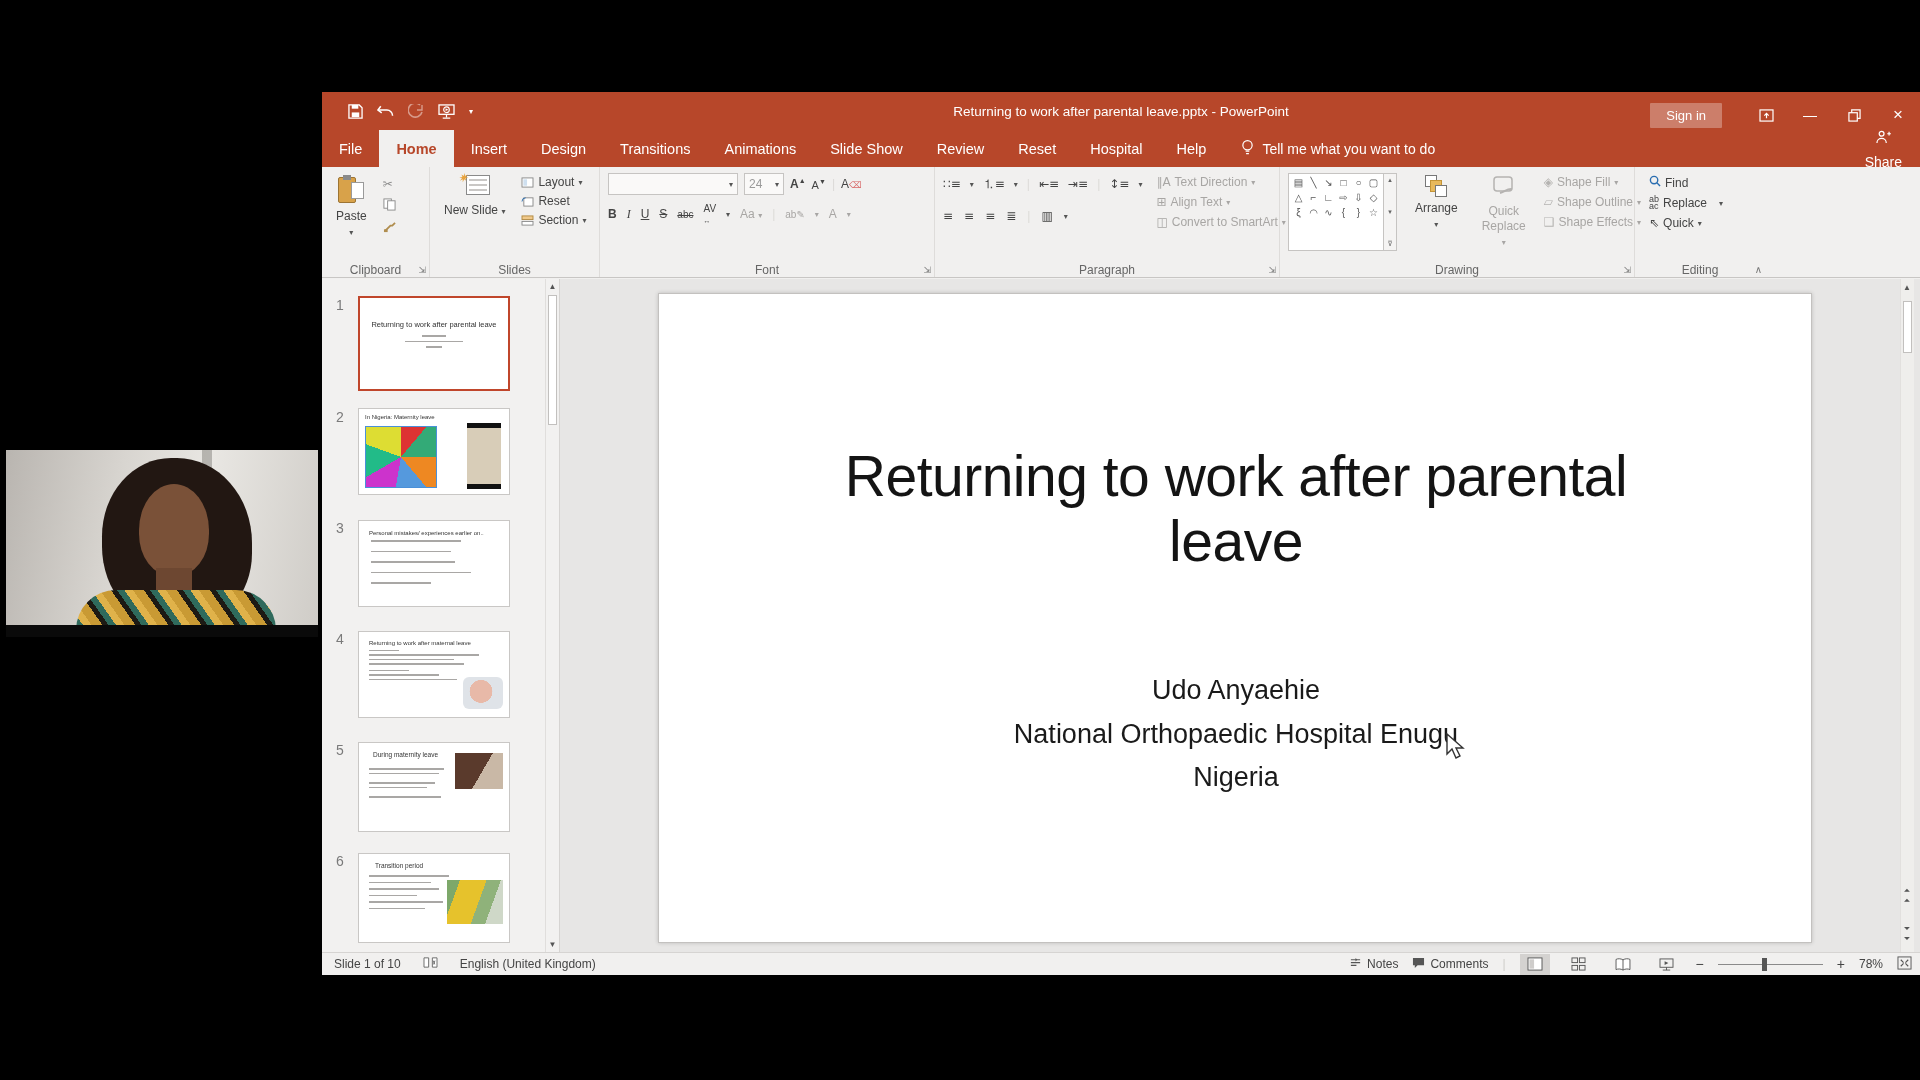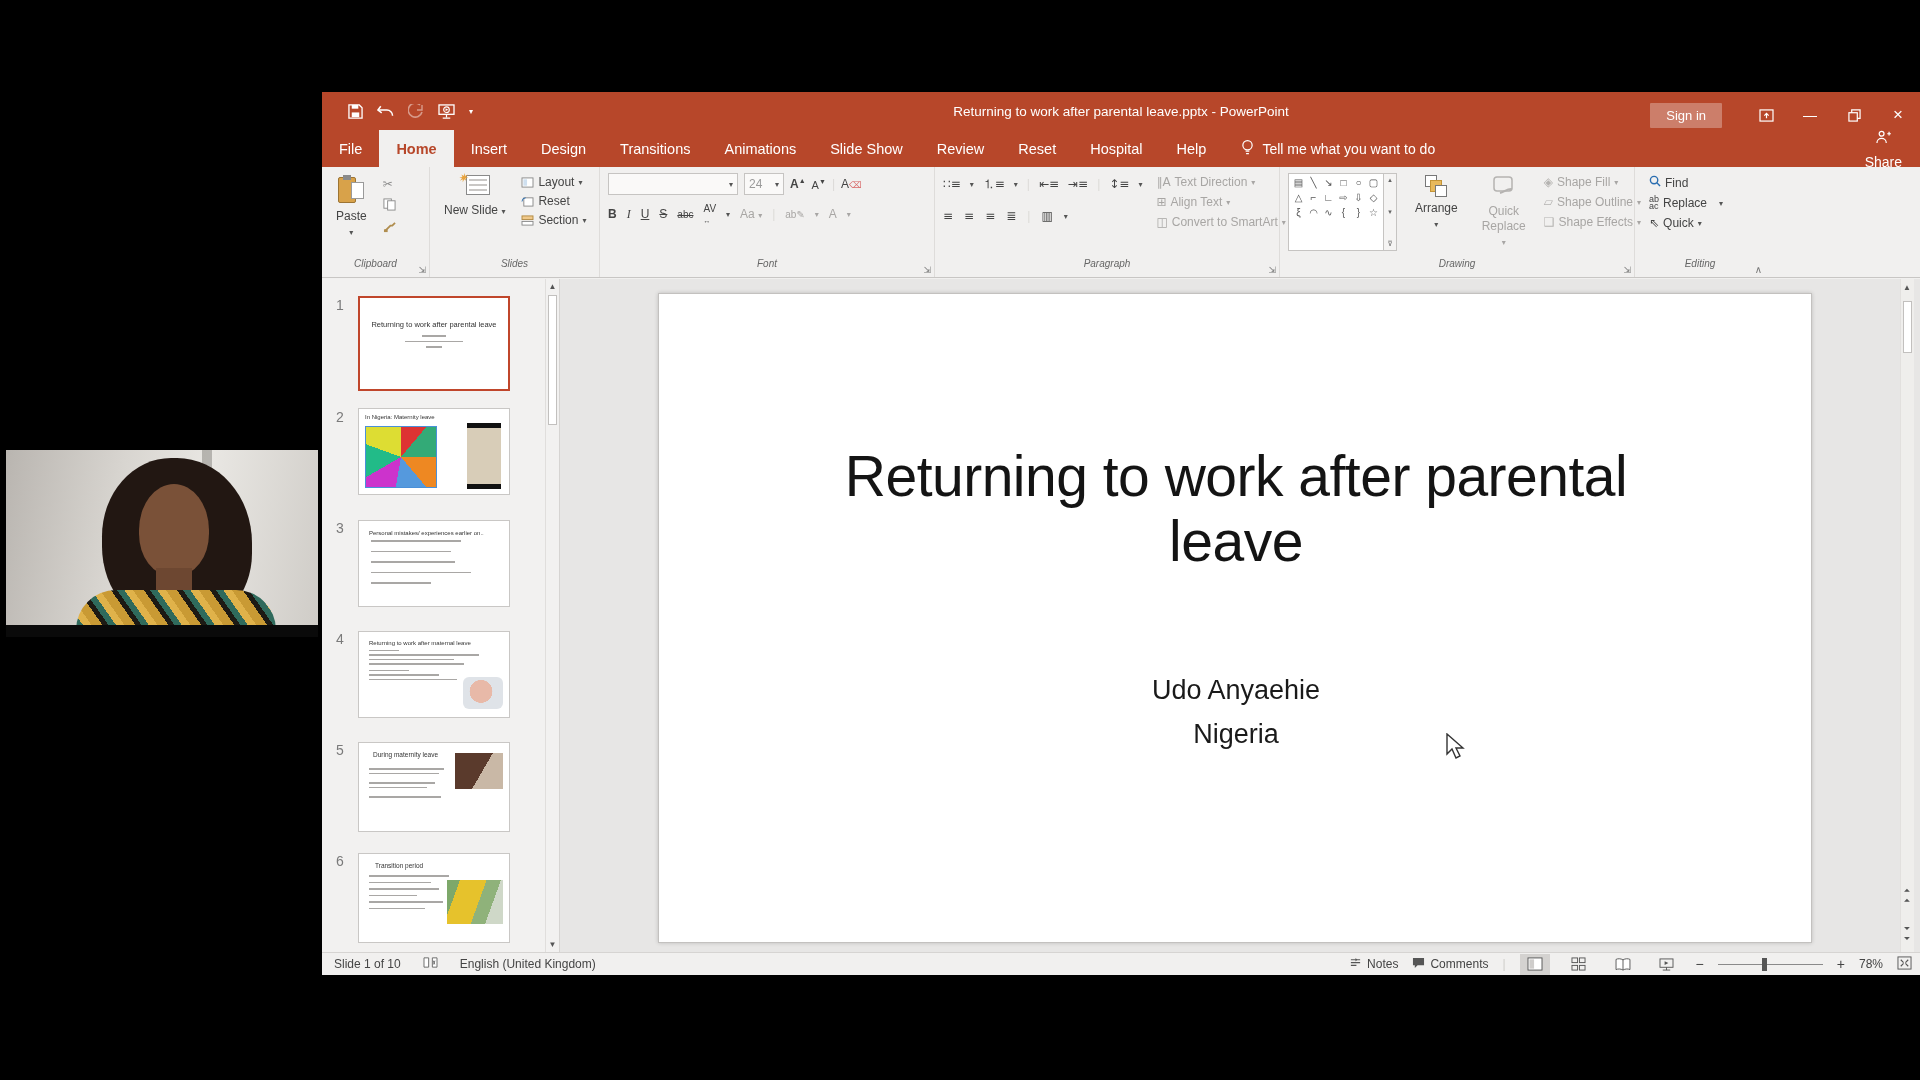--- a/index.html
+++ b/index.html
@@ -36,21 +36,21 @@
   .tabrow { position:absolute; left:0; top:38px; width:100%; height:37px; background:#b7472a; display:flex; align-items:stretch; color:#fff; }
   .tab { padding:0 17px; display:flex; align-items:center; font-size:14.5px; }
   .tab.active { background:#f1f0ef; color:#b7472a; font-weight:bold; }
   .tellme { display:flex; align-items:center; gap:8px; margin-left:18px; font-size:14px; }
   .share { margin-left:auto; margin-right:18px; display:flex; align-items:center; gap:7px; font-size:14px;flex-direction:column; }
 
   
   .ribbon { position:absolute; left:0; top:75px; width:100%; height:111px; background:#f1f0ef;
             border-bottom:1px solid #c8c6c4; display:flex; font-size:12px; color:#444; }
   .rgroup { position:relative; height:100%; padding:6px 8px 18px 8px; border-right:1px solid #dedcda; }
-  .rgroup-label { position:absolute; bottom:8px; left:0; right:0; text-align:center; font-size:10px; color:#666;font-style:italic; }
+  .rgroup-label { position:absolute; bottom:0; left:0; right:0; text-align:center; font-size:12px; color:#666; }
   .launcher { position:absolute; bottom:2px; right:3px; font-size:9px; color:#777; }
   .bigbtn { display:flex; flex-direction:column; align-items:center; justify-content:flex-start; gap:4px; padding:2px 6px; }
   .bigbtn .cap { text-align:center; line-height:1.25; }
   .dd { font-size:8px; color:#555; }
   .dis { color:#a8a6a4 !important; }
   .smallrow { display:flex; align-items:center; gap:6px; height:22px; }
   .sbtn { display:flex; align-items:center; gap:4px; white-space:nowrap; }
   .glyph { font-family:"DejaVu Sans", sans-serif; }
   .paste-icon { width:26px; height:30px; position:relative; }
   .paste-icon .board { position:absolute; left:0; top:2px; width:18px; height:26px; background:#d8a24a; border:1px solid #9c7433; border-radius:2px; }
@@ -529,20 +529,21 @@
         <div class="vthumb" style="top:16px; height:130px;"></div>
         <div class="arr" style="bottom:3px">▼</div>
       </div>
     </div>
 
     <div class="canvas">
       <div class="slide">
         <div class="slide-title">Returning to work after parental leave</div>
         <div class="slide-sub">
           <div>Udo Anyaehie</div>
+          <div>National Orthopaedic Hospital Enugu</div>
           <div>Nigeria</div>
         </div>
       </div>
       <div class="cscroll">
         <div class="track"></div>
         <div class="arr" style="top:4px">▲</div>
         <div class="cthumb"></div>
         <div class="arr" style="bottom:46px">⏶<br>⏶</div>
         <div class="arr" style="bottom:8px">⏷<br>⏷</div>
       </div>

